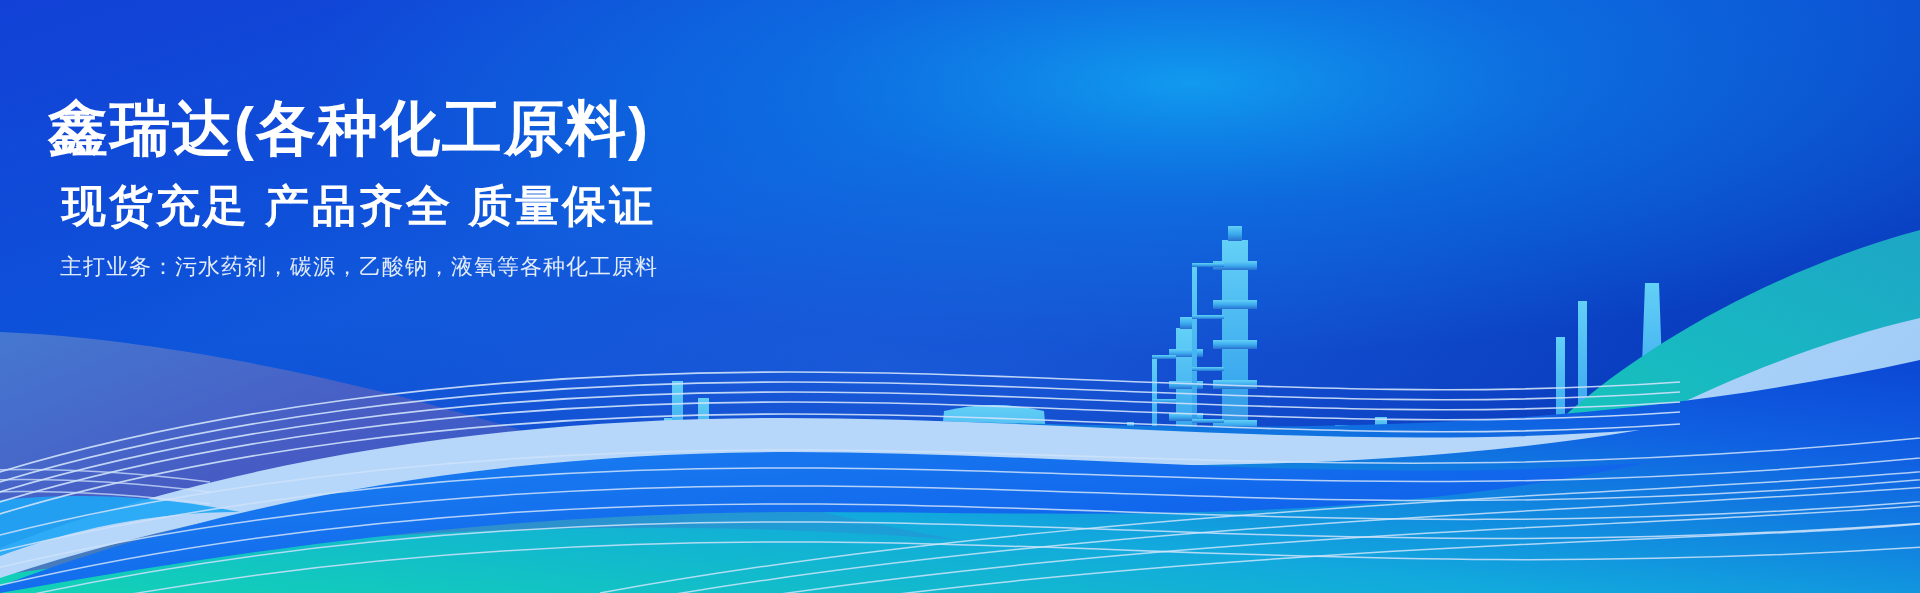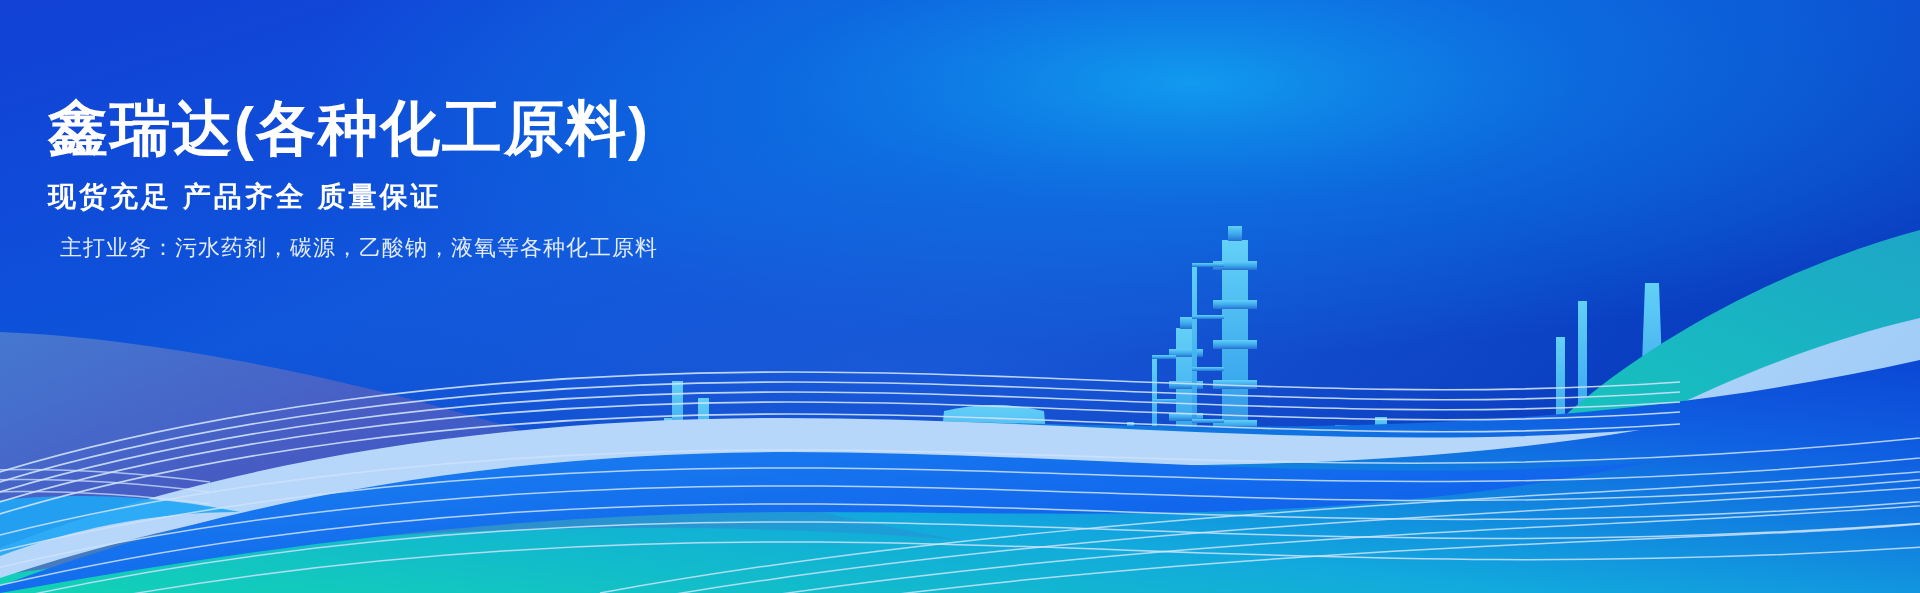--- a/index.html
+++ b/index.html
@@ -31,27 +31,28 @@
   .headline {
     font-size: 60px;
     line-height: 1.1;
     font-weight: bold;
     color: #ffffff;
     letter-spacing: 2px;
     white-space: nowrap;
     margin: 0 0 18px 0;
   }
   .subheadline {
-    font-size: 28px;
+    font-size: 44px;
     line-height: 1.2;
     font-weight: bold;
     color: #ffffff;
     letter-spacing: 3px;
     white-space: nowrap;
     margin: 0 0 20px 0;
+    text-align: center;
   }
   .tagline {
     font-size: 22px;
     line-height: 1.3;
     font-weight: normal;
     color: #e3ecfb;
     letter-spacing: 1px;
     white-space: nowrap;
     margin: 12px;
   }

